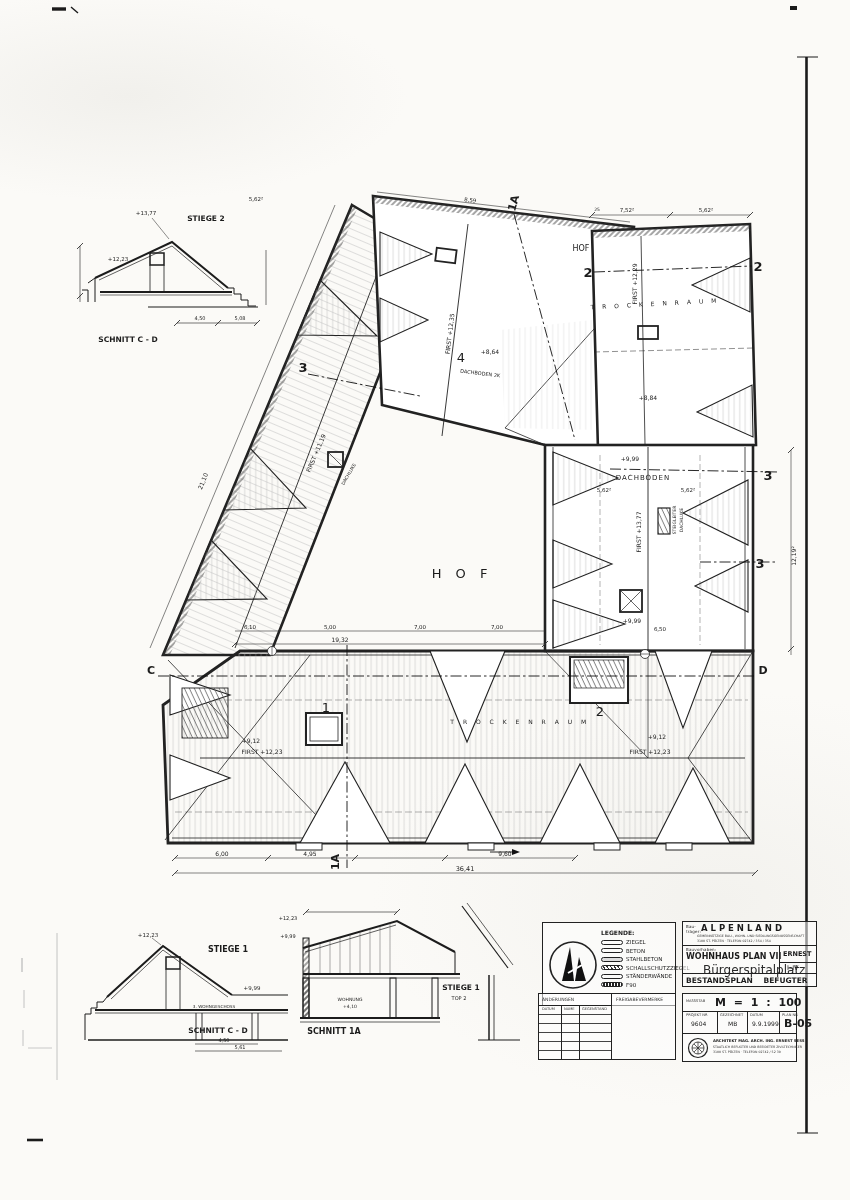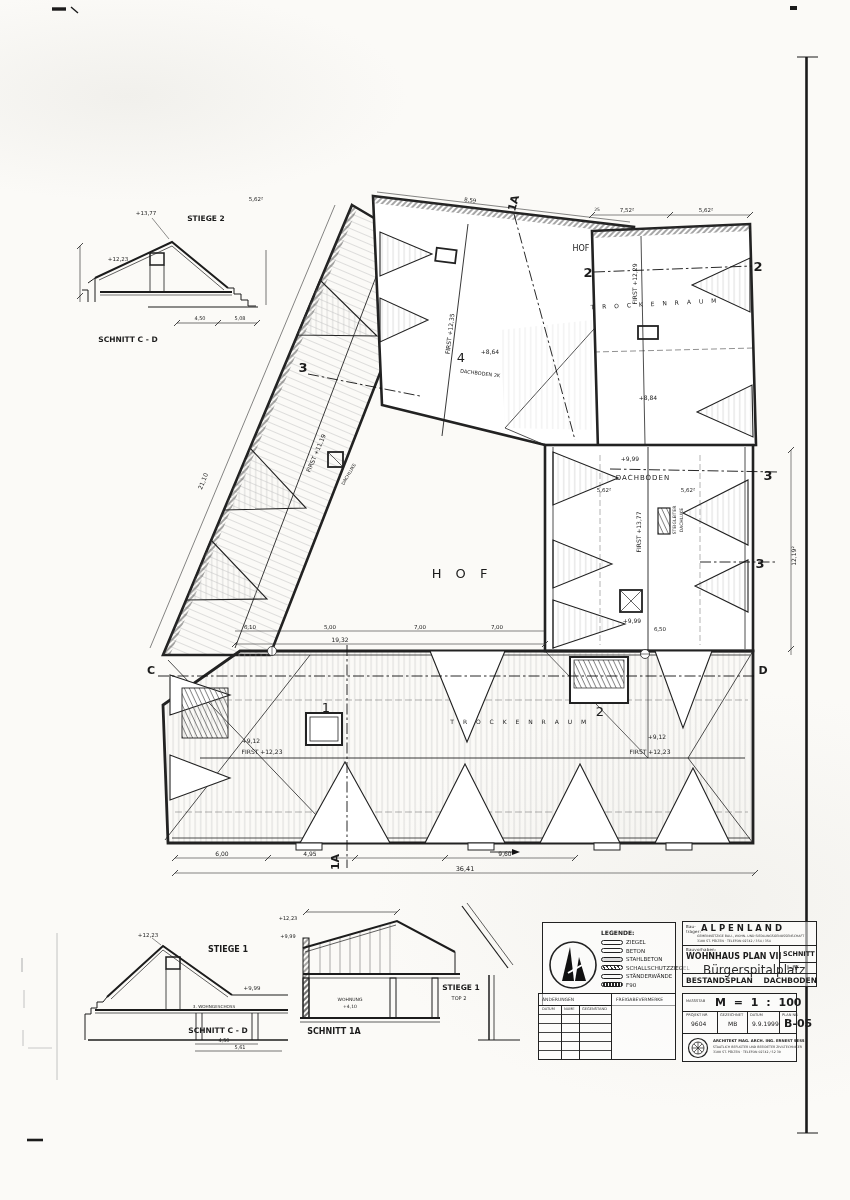--- a/index.html
+++ b/index.html
@@ -386,25 +386,25 @@
   <div class="abs tiny" style="left:3px;top:2px;">Bau-</div>
   <div class="abs tiny" style="left:3px;top:7px;">träger:</div>
   <div class="abs b" style="left:18px;top:1px;font-size:8.5px;">A L P E N L A N D</div>
   <div class="abs" style="left:14px;top:12px;font-size:3.2px;color:#333;">GEMEINNÜTZIGE BAU-, WOHN- UND SIEDLUNGSGENOSSENSCHAFT</div>
   <div class="abs" style="left:14px;top:17px;font-size:3.2px;color:#333;">3100 ST. PÖLTEN · TELEFON 02742 / 354 / 354</div>
   <div class="hr" style="top:23px;"></div>
   <div class="abs tiny" style="left:3px;top:25px;">Bauvorhaben:</div>
   <div class="abs b" style="left:3px;top:30px;font-size:8px;">WOHNHAUS PLAN VII</div>
   <div class="abs" style="left:20px;top:41px;font-size:12px;color:#2a2a2a;">Bürgerspitalplatz</div>
   <div class="vr" style="left:96px;top:23px;height:28px;bottom:auto;"></div>
-  <div class="abs b" style="left:100px;top:28px;font-size:6.5px;">SCHNITT</div>
+  <div class="abs b" style="left:100px;top:28px;font-size:6.5px;">ERNEST</div>
   <div class="hr" style="top:40px;left:96px;"></div>
   <div class="abs" style="left:104px;top:42px;font-size:6.5px;">I–IV</div>
   <div class="hr" style="top:51px;"></div>
-  <div class="abs b" style="left:3px;top:54px;font-size:7.5px;word-spacing:8px;">BESTANDSPLAN DACHBODEN</div>
+  <div class="abs b" style="left:3px;top:54px;font-size:7.5px;word-spacing:8px;">BESTANDSPLAN BEFUGTER</div>
 </div>
 
 <div class="tb" style="left:682px;top:993px;width:115px;height:69px;">
   <div class="abs cell-label" style="left:3px;top:5px;">MASSSTAB</div>
   <div class="abs b" style="left:32px;top:2px;font-size:11px;word-spacing:4px;">M = 1 : 100</div>
   <div class="hr" style="top:17px;"></div>
   <div class="vr" style="left:34px;top:17px;height:22px;bottom:auto;"></div>
   <div class="vr" style="left:64px;top:17px;height:22px;bottom:auto;"></div>
   <div class="vr" style="left:96px;top:17px;height:22px;bottom:auto;"></div>
   <div class="abs cell-label" style="left:3px;top:19px;">PROJEKT NR</div>

